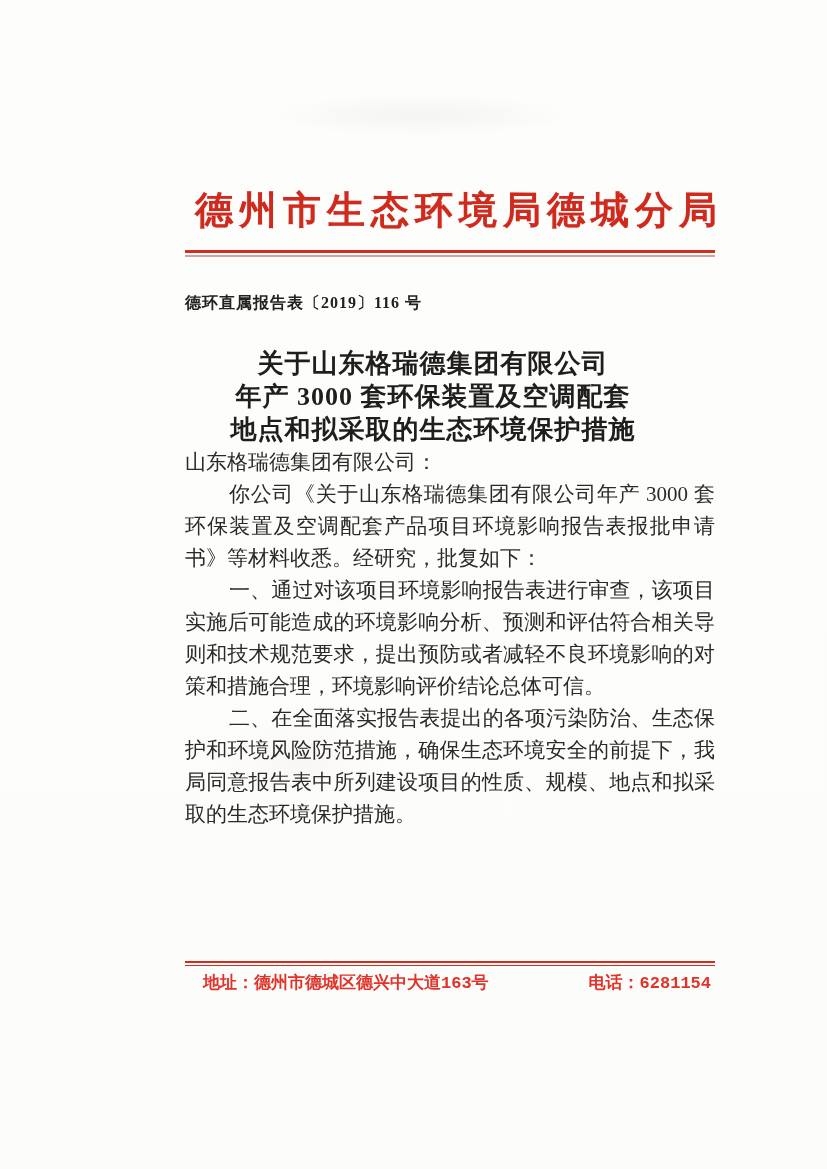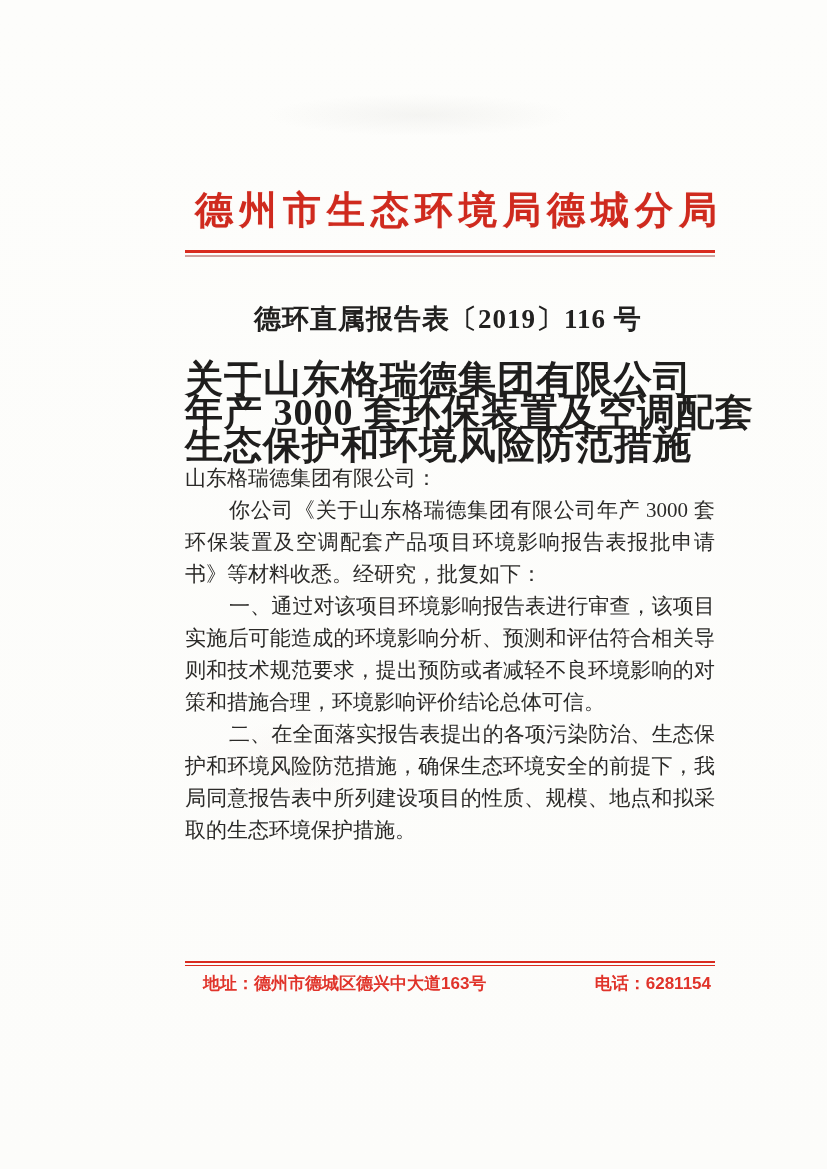--- a/index.html
+++ b/index.html
@@ -45,38 +45,38 @@
     background: #d92c20;
   }
   .head-rule .rule-gap {
     height: 2px;
   }
   .head-rule .rule-bottom {
     height: 2px;
     background: rgba(170,90,85,0.55);
   }
   .doc-number {
-    margin-top: 48px;
-    font-size: 27px;
+    margin-top: 32px;
+    font-size: 16px;
     line-height: 28px;
     font-weight: bold;
     color: #222120;
-    text-align: center;
+    text-align: left;
     padding-right: 4px;
     letter-spacing: 1px;
   }
   .title {
     margin: 30px 0 0 0;
     padding-right: 34px;
     box-sizing: border-box;
-    font-size: 38px;
+    font-size: 26px;
     line-height: 33px;
     font-weight: bold;
     color: #1f1e1d;
-    text-align: right;
+    text-align: center;
     letter-spacing: 1px;
   }
   .title .title-line {
     display: block;
     white-space: nowrap;
   }
   .body-text {
     font-size: 21px;
     line-height: 32px;
     color: #2b2a28;
@@ -103,21 +103,21 @@
   }
   .footer .rule-bottom {
     height: 1px;
     background: #d92c20;
   }
   .footer-row {
     margin-top: 7px;
     display: flex;
     justify-content: space-between;
     align-items: flex-end;
-    font-family: Liberation Sans, sans-serif;
+    font-family: Liberation Mono, monospace;
     font-size: 17px;
     line-height: 22px;
     font-weight: bold;
     color: #e0332a;
     padding: 0 4px 0 18px;
   }
 </style>
 </head>
 <body>
 
@@ -130,21 +130,21 @@
       <div class="rule-top"></div>
       <div class="rule-gap"></div>
       <div class="rule-bottom"></div>
     </div>
 
     <div class="doc-number">德环直属报告表〔2019〕116 号</div>
 
     <h1 class="title">
       <span class="title-line">关于山东格瑞德集团有限公司</span>
       <span class="title-line">年产 3000 套环保装置及空调配套</span>
-      <span class="title-line">生态保护和环境风险防范措施</span>
+      <span class="title-line">地点和拟采取的生态环境保护措施</span>
     </h1>
 
     <div class="body-text">
       <p class="salutation">山东格瑞德集团有限公司：</p>
       <p class="para">你公司《关于山东格瑞德集团有限公司年产 3000 套环保装置及空调配套产品项目环境影响报告表报批申请书》等材料收悉。经研究，批复如下：</p>
       <p class="para">一、通过对该项目环境影响报告表进行审查，该项目实施后可能造成的环境影响分析、预测和评估符合相关导则和技术规范要求，提出预防或者减轻不良环境影响的对策和措施合理，环境影响评价结论总体可信。</p>
       <p class="para">二、在全面落实报告表提出的各项污染防治、生态保护和环境风险防范措施，确保生态环境安全的前提下，我局同意报告表中所列建设项目的性质、规模、地点和拟采取的生态环境保护措施。</p>
     </div>
   </div>
 

